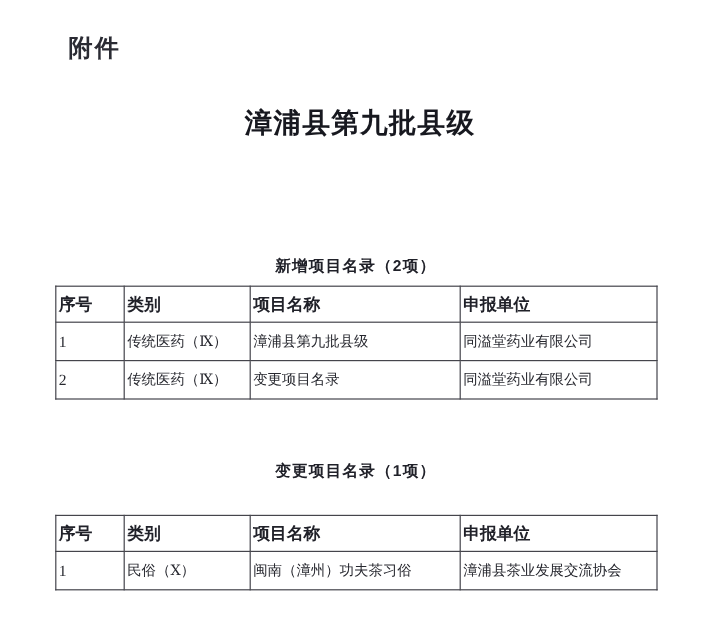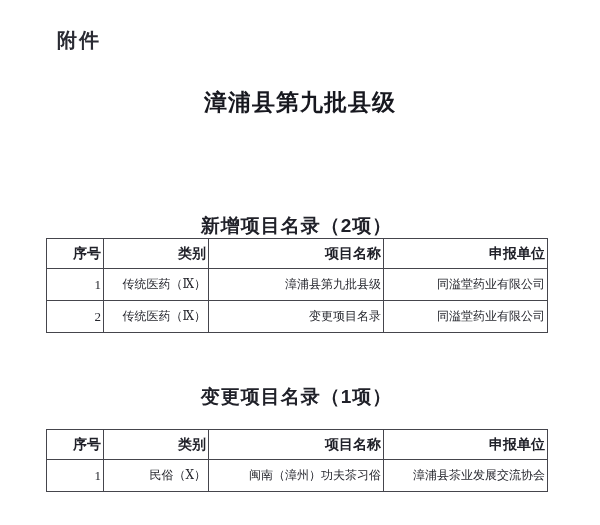--- a/index.html
+++ b/index.html
@@ -35,39 +35,39 @@
     font-weight: bold;
     line-height: 33px;
     color: #17181f;
     letter-spacing: 1px;
   }
   .table-caption {
     position: absolute;
     left: 46px;
     width: 501px;
     text-align: center;
-    font-size: 19px;
+    font-size: 13px;
     font-weight: bold;
     color: #202129;
     letter-spacing: 1px;
   }
   #caption-1 { top: 213px; }
   #caption-2 { top: 384px; }
   table.nlist {
     position: absolute;
     left: 46px;
     width: 501px;
     border-collapse: collapse;
     table-layout: fixed;
   }
   #table-1 { top: 238px; }
   #table-2 { top: 429px; }
   table.nlist th, table.nlist td {
     border: 1px solid #45454c;
-    text-align: right;
+    text-align: left;
     vertical-align: middle;
     padding: 0 2px;
     overflow: hidden;
     white-space: nowrap;
   }
   table.nlist th {
     height: 29px;
     font-family: "Liberation Sans", "DejaVu Sans", sans-serif;
     font-size: 14px;
     font-weight: bold;

